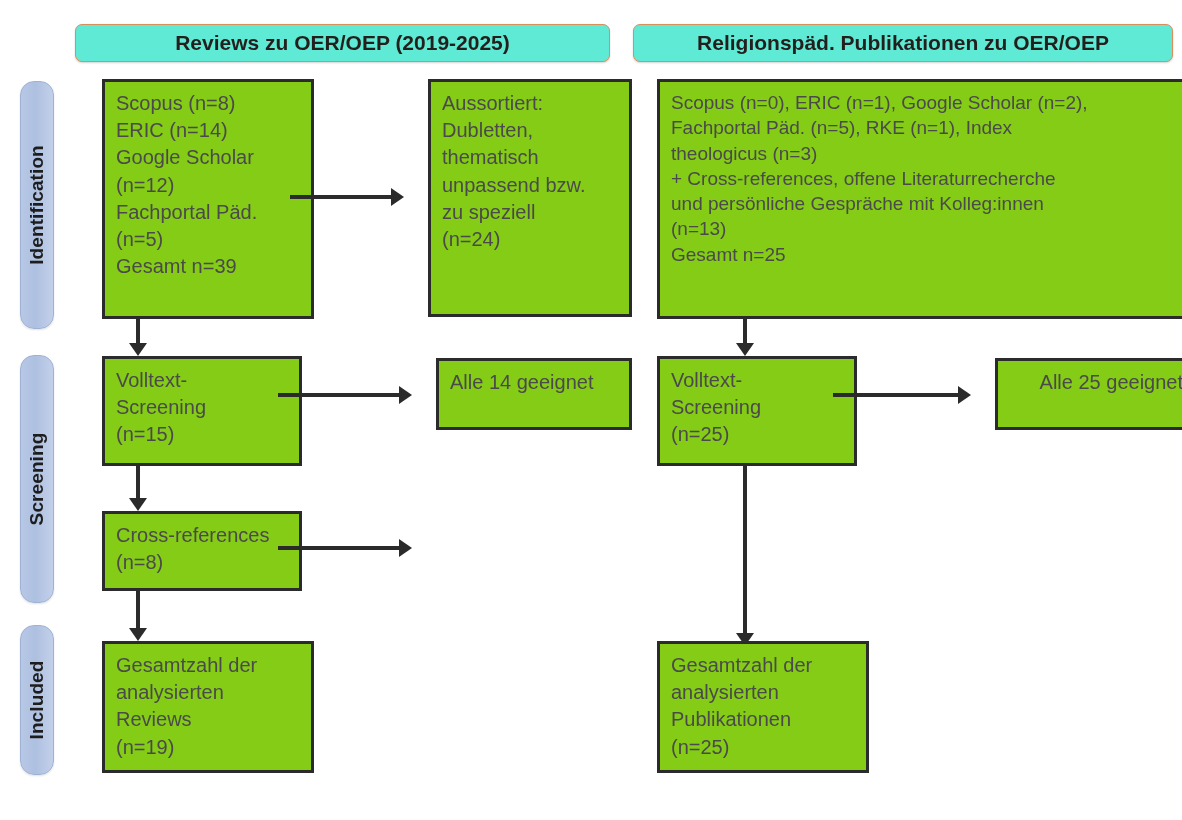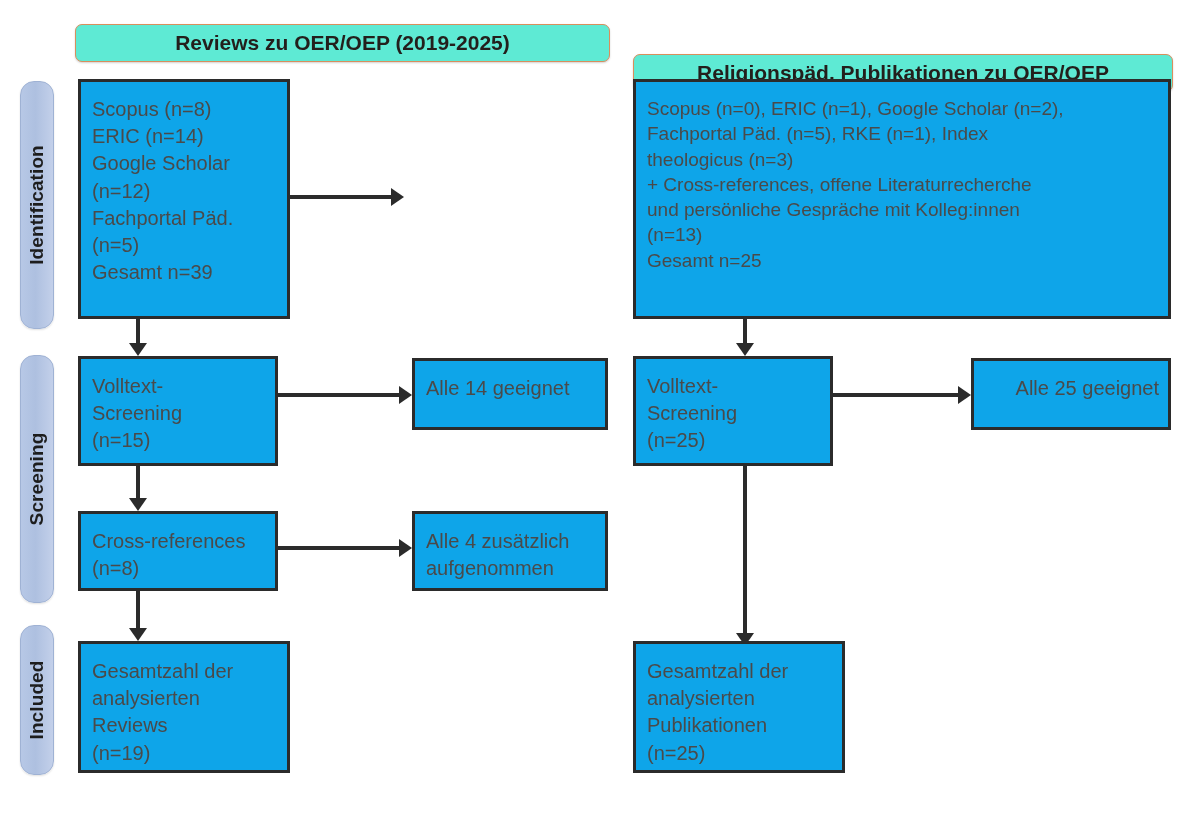--- a/index.html
+++ b/index.html
@@ -53,24 +53,25 @@
   }
   .col-header .col-header-text {
     font-size: 21px;
     font-weight: bold;
     color: #231f1c;
     white-space: nowrap;
   }
   
   .flow-box {
     position: absolute;
-    background: #0ea5e9;
+    background: #84cc16;
     border: 3px solid #2b2b2b;
     box-sizing: border-box;
-    padding: 14px 9px 6px 11px;
+    padding: 8px 9px 6px 11px;
+    margin-left: 24px;
   }
   .flow-box .box-text {
     font-size: 20px;
     line-height: 1.36;
     color: #4a4a4a;
     white-space: pre-line;
     display: block;
   }
   .flow-box.small-text .box-text {
     font-size: 19px;
@@ -100,21 +101,21 @@
 </style>
 </head>
 <body>
 
 <div id="canvas">
 
   <div class="col-header" style="left:75px; top:24px; width:533px; height:36px;">
     <span class="col-header-text">Reviews zu OER/OEP (2019-2025)</span>
   </div>
 
-  <div class="col-header" style="left:633px; top:24px; width:538px; height:36px;margin-top:30px;">
+  <div class="col-header" style="left:633px; top:24px; width:538px; height:36px;">
     <span class="col-header-text">Religionspäd. Publikationen zu OER/OEP</span>
   </div>
 
   <div class="stage-bar" style="left:20px; top:81px; width:32px; height:246px;">
     <span class="stage-label">Identification</span>
   </div>
 
   <div class="stage-bar" style="left:20px; top:355px; width:32px; height:246px;">
     <span class="stage-label">Screening</span>
   </div>
@@ -129,20 +130,28 @@
 Google Scholar
 (n=12)
 Fachportal Päd.
 (n=5)
 Gesamt n=39</span>
   </div>
 
   <div class="conn-h" style="left:290px; top:195px; width:104px;"></div>
   <div class="arrow-right" style="left:391px; top:188px;"></div>
 
+  <div class="flow-box" style="left:404px; top:79px; width:204px; height:238px;">
+    <span class="box-text">Aussortiert:
+Dubletten,
+thematisch
+unpassend bzw.
+zu speziell
+(n=24)</span>
+  </div>
 
   <div class="flow-box small-text" style="left:633px; top:79px; width:538px; height:240px;">
     <span class="box-text">Scopus (n=0), ERIC (n=1), Google Scholar (n=2),
 Fachportal Päd. (n=5), RKE (n=1), Index
 theologicus (n=3)
 + Cross-references, offene Literaturrecherche
 und persönliche Gespräche mit Kolleg:innen
 (n=13)
 Gesamt n=25</span>
   </div>
@@ -186,24 +195,20 @@
   <div class="arrow-down" style="left:736px; top:633px;"></div>
 
   <div class="flow-box" style="left:78px; top:511px; width:200px; height:80px;">
     <span class="box-text">Cross-references
 (n=8)</span>
   </div>
 
   <div class="conn-h" style="left:278px; top:546px; width:124px;"></div>
   <div class="arrow-right" style="left:399px; top:539px;"></div>
 
-  <div class="flow-box" style="left:412px; top:511px; width:196px; height:80px;">
-    <span class="box-text">Alle 4 zusätzlich
-aufgenommen</span>
-  </div>
 
   <div class="conn-v" style="left:136px; top:591px; width:4px; height:44px;"></div>
   <div class="arrow-down" style="left:129px; top:628px;"></div>
 
   <div class="flow-box" style="left:78px; top:641px; width:212px; height:132px;">
     <span class="box-text">Gesamtzahl der
 analysierten
 Reviews
 (n=19)</span>
   </div>

